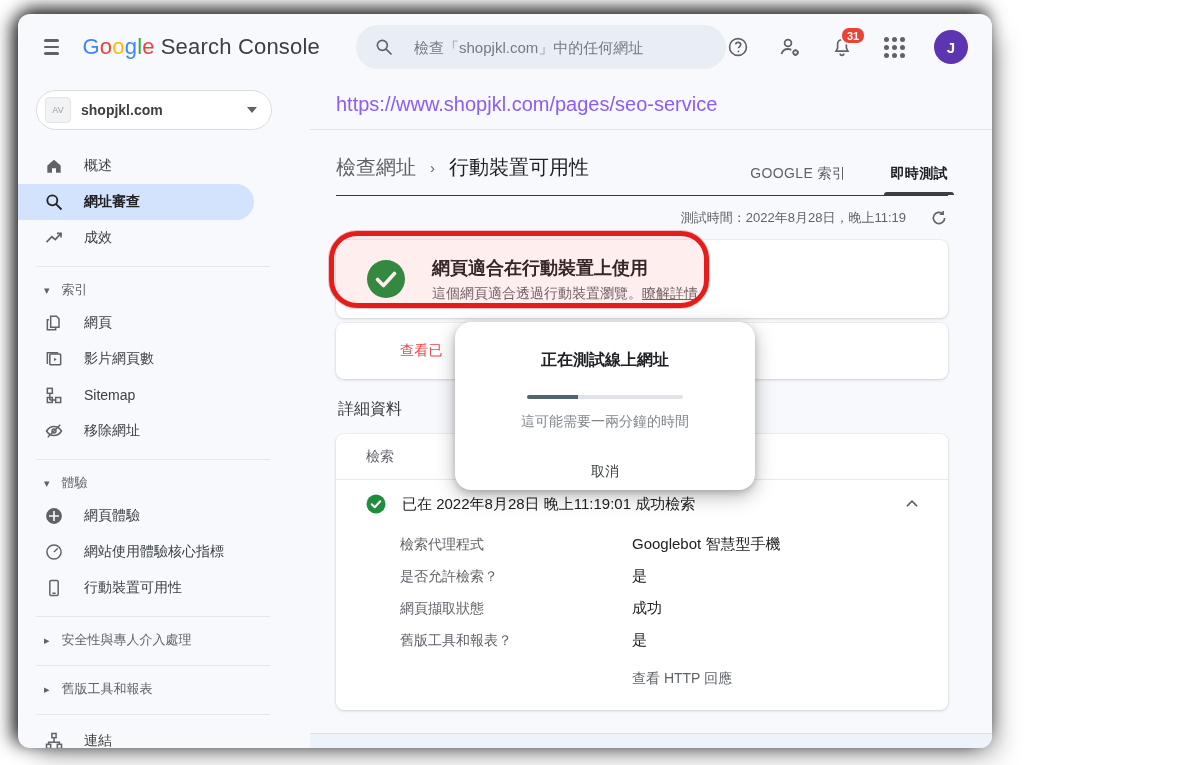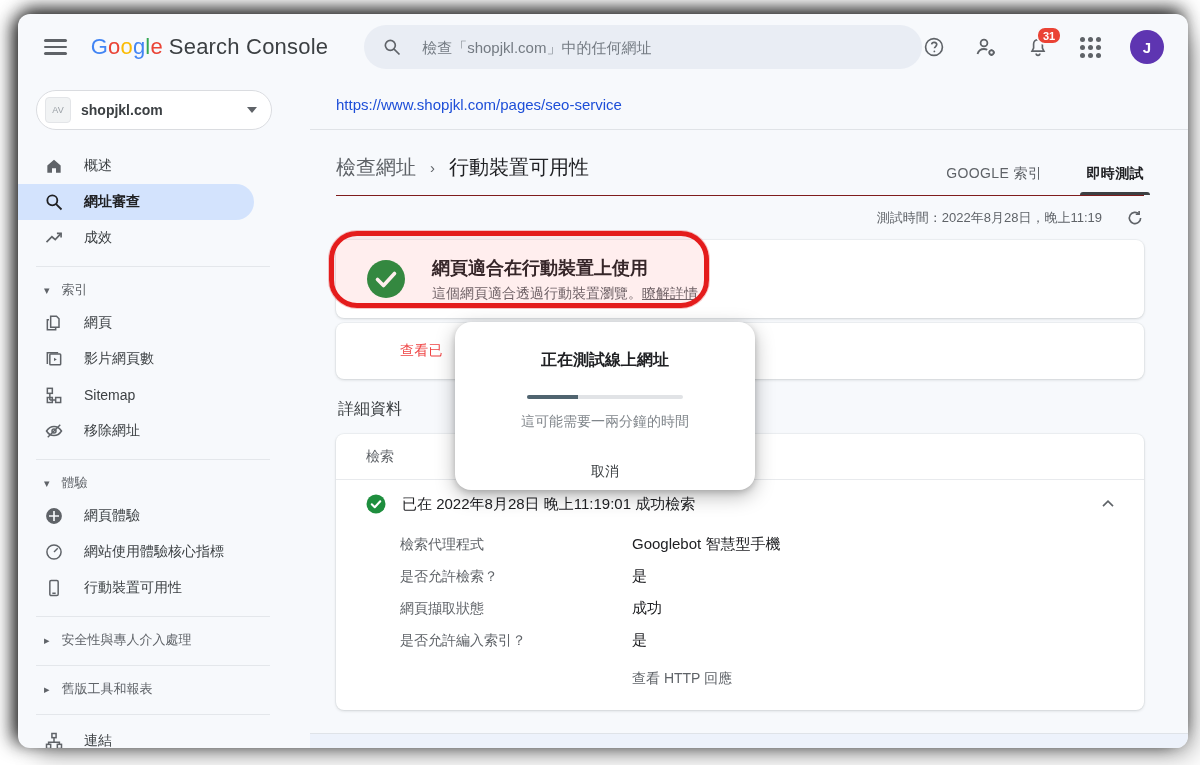--- a/index.html
+++ b/index.html
@@ -1,18 +1,18 @@
 <!DOCTYPE html>
 <html><head>
 <meta charset="utf-8">
 <style>
   * { margin:0; padding:0; box-sizing:border-box; }
   html,body { width:1200px; height:765px; overflow:hidden; background:#ffffff;
     font-family:"Liberation Sans","DejaVu Sans",sans-serif; }
-  .window { position:relative; width:1170px; height:734px; margin:14px 12px 17px 18px;
+  .window { position:relative; width:974px; height:734px; margin:14px 12px 17px 18px;
     background:#f7f9fc; border-radius:12px; overflow:hidden;
     box-shadow: 0 -10px 18px -4px rgba(15,15,15,.8), -10px 0 18px -4px rgba(15,15,15,.8),
                 12px 14px 26px -8px rgba(0,0,0,.35); }
   
   .topbar { height:66px; display:flex; align-items:center; padding:0 24px 0 26px; }
   .hamburger { width:24px; height:24px; display:flex; flex-direction:column; justify-content:center; gap:4px; cursor:pointer; }
   .hamburger span { display:block; height:2.5px; background:#5f6368; border-radius:2px; }
   .logo { margin-left:24px; font-size:22px; white-space:nowrap; letter-spacing:.2px; }
   .logo .g1{color:#4285F4}.logo .g2{color:#EA4335}.logo .g3{color:#FBBC05}.logo .g4{color:#4285F4}.logo .g5{color:#34A853}.logo .g6{color:#EA4335}
   .logo .product { color:#3c4043; margin-left:6px; }
@@ -41,21 +41,21 @@
   .nav-item { height:36px; display:flex; align-items:center; padding-left:26px; cursor:pointer;
     font-size:14px; color:#3c4043; width:236px; border-radius:0 18px 18px 0; }
   .nav-item.active { background:#d3e3fd; color:#202124; font-weight:700; }
   .nav-icon { width:20px; height:20px; margin-right:20px; color:#5f6368; flex:none; display:flex; align-items:center; justify-content:center; }
   .nav-item.active .nav-icon { color:#202124; }
   .sec-head { height:30px; display:flex; align-items:center; padding-left:26px; font-size:13px; color:#5f6368; cursor:pointer; margin-top:6px; }
   .sec-head .tri { margin-right:12px; font-size:11px; }
   .sb-div { height:1px; background:#e4e7eb; margin:10px 40px 8px 18px; }
   
   .main { flex:1; display:flex; flex-direction:column; position:relative; }
-  .url-row { height:50px; display:flex; align-items:center; padding-left:26px; font-size:15px; color:#1d4ed8;
+  .url-row { height:50px; display:flex; align-items:center; padding-left:26px; font-size:20px; color:#8b5cf6;
     border-bottom:1px solid #e0e3e7; }
   .content { flex:1; position:relative; padding:0 44px 0 26px; }
   .bc-row { display:flex; align-items:flex-end; justify-content:space-between; padding-top:14px; height:66px;
     border-bottom:1px solid #7f1d1d; }
   .breadcrumb { font-size:20px; color:#5f6368; display:flex; align-items:center; gap:14px; padding-bottom:14px; }
   .bc-sep { font-size:15px; color:#5f6368; }
   .bc-cur { color:#202124; font-weight:500; }
   .tabs { display:flex; gap:44px; }
   .tab { font-size:14px; font-weight:500; letter-spacing:.4px; color:#5f6368; padding-bottom:12px; cursor:pointer; position:relative; }
   .tab.active { color:#202124; font-weight:700; }
@@ -375,21 +375,21 @@
           </div>
           <div class="kv">
             <div class="kv-label">是否允許檢索？</div>
             <div class="kv-value">是</div>
           </div>
           <div class="kv">
             <div class="kv-label">網頁擷取狀態</div>
             <div class="kv-value">成功</div>
           </div>
           <div class="kv">
-            <div class="kv-label">是否允許編入索引？</div>
+            <div class="kv-label">舊版工具和報表？</div>
             <div class="kv-value">是</div>
           </div>
           <span class="http-link">查看 HTTP 回應</span>
         </div>
 
         <div class="modal">
           <div class="modal-title">正在測試線上網址</div>
           <div class="progress">
               <div style="width: 33%;"></div>
             </div>

